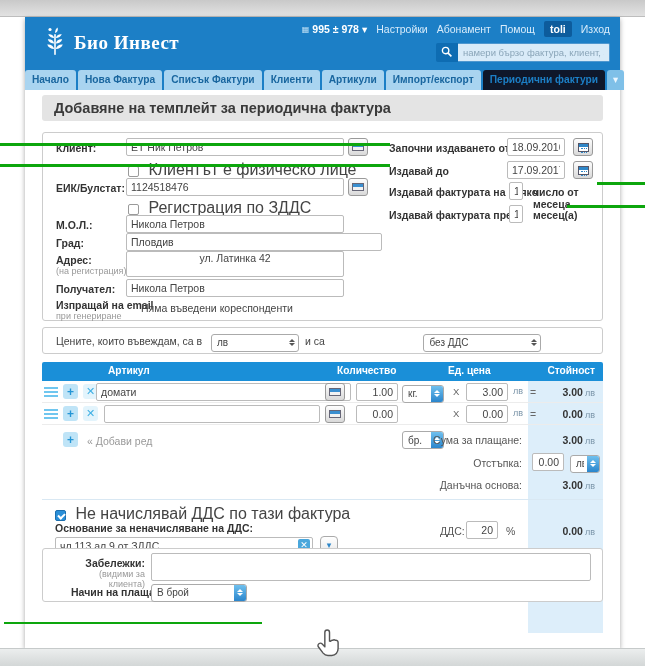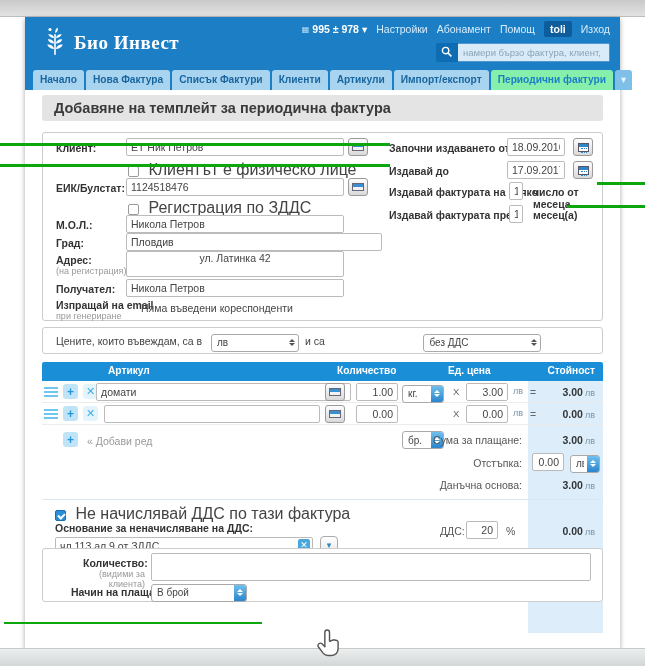--- a/index.html
+++ b/index.html
@@ -29,24 +29,24 @@
   .user-badge { background:#0d5c9c; color:#fff; font-weight:bold; padding:2px 6px; border-radius:2px; }
   .search { position:absolute; right:10px; top:26px; display:flex; align-items:center; }
   .sbtn { width:22px; height:19px; background:#0e6cb2; border-radius:2px 0 0 2px;
           display:flex; align-items:center; justify-content:center; }
   .search input { width:152px; height:19px; border:1px solid #4e97cf; border-left:none; border-radius:0 2px 2px 0;
                   background:#d9ebf8; font-size:9.5px; color:#557; padding:0 5px; outline:none; }
   .search input::placeholder { color:#8aa5b8; }
 
   
   .tabsrow { position:absolute; left:0; top:51px; width:595px; height:22px; background:#1c7fc6;
-             display:flex; align-items:flex-end; padding-left:8px; }
+             display:flex; align-items:flex-end; }
   .tab { margin-right:2px; padding:4px 7px 5px; background:#a9d4f0; color:#19669f;
          font-size:10.2px; font-weight:bold; border-radius:3px 3px 0 0; white-space:nowrap; cursor:pointer; }
-  .tab.active { background:#86efac; color:#1c7fc6; }
+  .tab.active { background:#0f172a; color:#1c7fc6; }
   .tab.arrow { background:#7fc0e8; color:#eaf6ff; padding:4px 6px 5px; }
 
   .content { position:absolute; left:0; top:73px; width:595px; height:558px; background:#fff; }
 
   .title { position:absolute; left:17px; top:5px; width:561px; height:26px; background:#e4e4e4;
            border-radius:3px; line-height:26px; padding-left:12px; font-size:14.5px; font-weight:bold; color:#3a3a3a; }
 
   .panel { position:absolute; border:1px solid #ccc; border-radius:3px; background:#fff; }
   #box1 { left:17px; top:42px; width:561px; height:189px; }
   #box2 { left:17px; top:237px; width:561px; height:27px; }
@@ -369,21 +369,21 @@
         <span class="tlabel abs" style="left:464px;top:163px;">%</span>
         <span class="money abs" style="left:486px;top:163px;width:67px;text-align:right;"><span>0.00</span><span class="cur">лв</span></span>
 
         <div class="sep" style="top:200px;"></div>
 
         <span class="tlabel abs" style="left:280px;top:210px;width:200px;text-align:right;">Общо:</span>
         <span class="money abs" style="left:486px;top:207px;width:67px;text-align:right;font-size:14px;"><span>3.00</span><span class="cur">лв</span></span>
       </div>
 
       <div class="panel" id="box3">
-        <span class="lbl abs" style="left:40px;top:8px;width:62px;text-align:right;">Количество:</span>
+        <span class="lbl abs" style="left:40px;top:8px;width:62px;text-align:right;">Забележки:</span>
         <span class="note abs" style="left:18px;top:20px;width:84px;text-align:right;">(видими за клиента)</span>
         <textarea class="inp abs" style="left: 108px; top: 4px; width: 440px; height: 28px;"></textarea>
         <span class="lbl abs" style="left:28px;top:37px;">Начин на плащане:</span>
         <span class="sel blue abs" style="left:108px;top:33px;width:96px;">
           <span class="val">В брой</span>
           <span class="arrbox">
               <span class="tri-u"></span>
               <span class="tri-d"></span>
             </span>
         </span>

